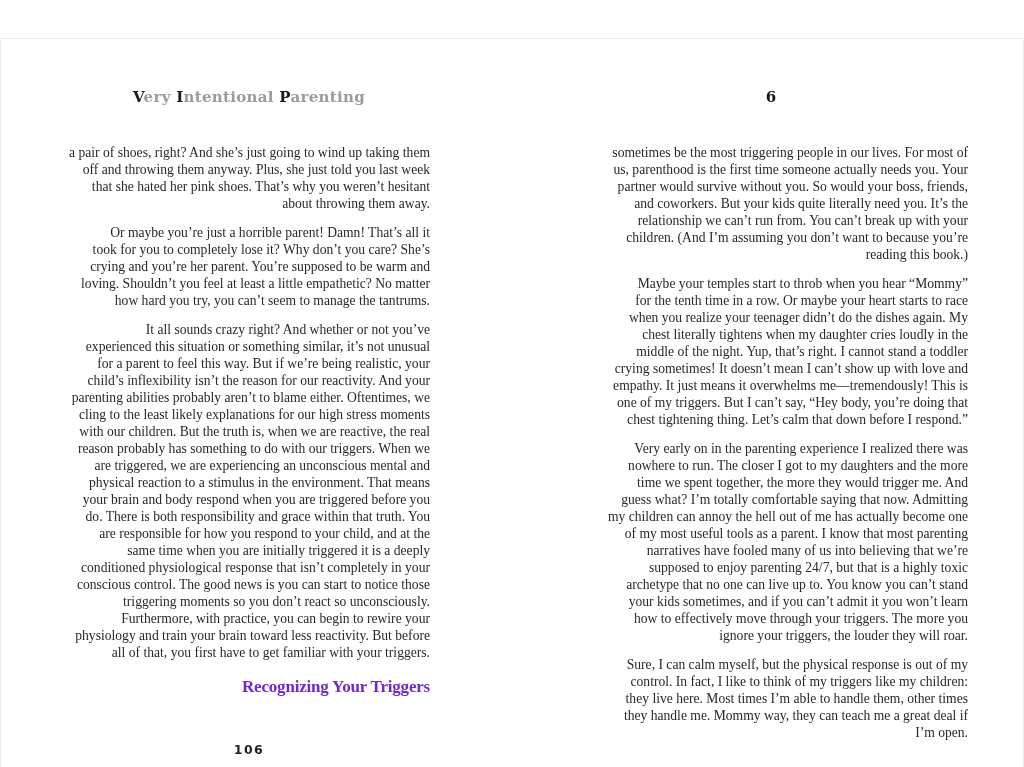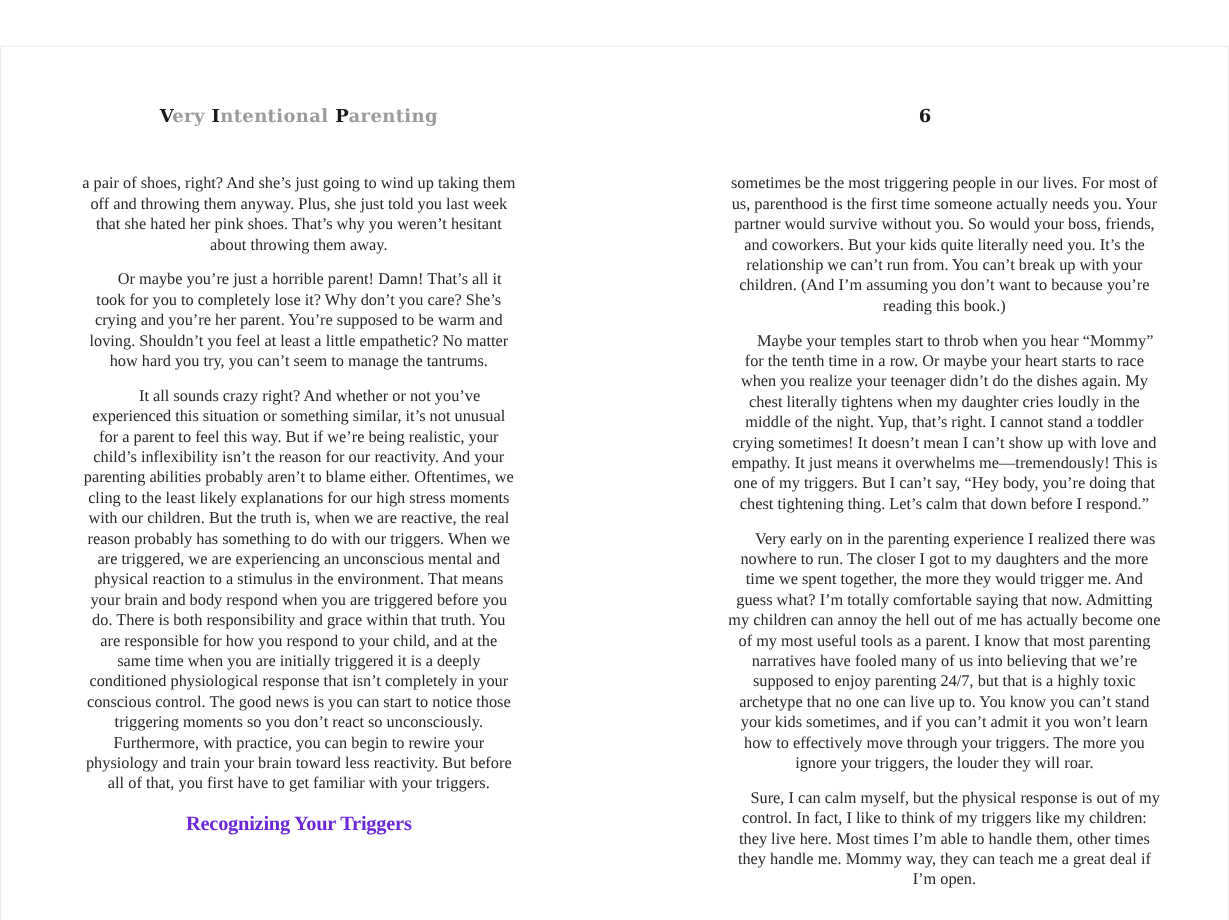--- a/index.html
+++ b/index.html
@@ -38,21 +38,21 @@
 
   
   .column {
     position: absolute;
     top: 106px;
     width: 362px;
     font-family: "Liberation Serif", serif;
     font-size: 13.6px;
     line-height: 17px;
     color: #282828;
-    text-align: center;
+    text-align: right;
   }
   .column.left  { left: 68px; }
   .column.right { left: 606px; }
 
   .column p {
     margin: 0 0 12px 0;
   }
   .column p.indent {
     text-indent: 18px;
   }
@@ -101,14 +101,15 @@
     <h2 class="section-heading">Recognizing Your Triggers</h2>
   </div>
 
   <div class="column right">
     <p>sometimes be the most triggering people in our lives. For most of us, parenthood is the first time someone actually needs you. Your partner would survive without you. So would your boss, friends, and coworkers. But your kids quite literally need you. It’s the relationship we can’t run from. You can’t break up with your children. (And I’m assuming you don’t want to because you’re reading this book.)</p>
     <p class="indent">Maybe your temples start to throb when you hear “Mommy” for the tenth time in a row. Or maybe your heart starts to race when you realize your teenager didn’t do the dishes again. My chest literally tightens when my daughter cries loudly in the middle of the night. Yup, that’s right. I cannot stand a toddler crying sometimes! It doesn’t mean I can’t show up with love and empathy. It just means it overwhelms me—tremendously! This is one of my triggers. But I can’t say, “Hey body, you’re doing that chest tightening thing. Let’s calm that down before I respond.”</p>
     <p class="indent">Very early on in the parenting experience I realized there was nowhere to run. The closer I got to my daughters and the more time we spent together, the more they would trigger me. And guess what? I’m totally comfortable saying that now. Admitting my children can annoy the hell out of me has actually become one of my most useful tools as a parent. I know that most parenting narratives have fooled many of us into believing that we’re supposed to enjoy parenting 24/7, but that is a highly toxic archetype that no one can live up to. You know you can’t stand your kids sometimes, and if you can’t admit it you won’t learn how to effectively move through your triggers. The more you ignore your triggers, the louder they will roar.</p>
     <p class="indent">Sure, I can calm myself, but the physical response is out of my control. In fact, I like to think of my triggers like my children: they live here. Most times I’m able to handle them, other times they handle me. Mommy way, they can teach me a great deal if I’m open.</p>
   </div>
 
+  <div class="folio left">106</div>
 
 </div>
 
 </body></html>

